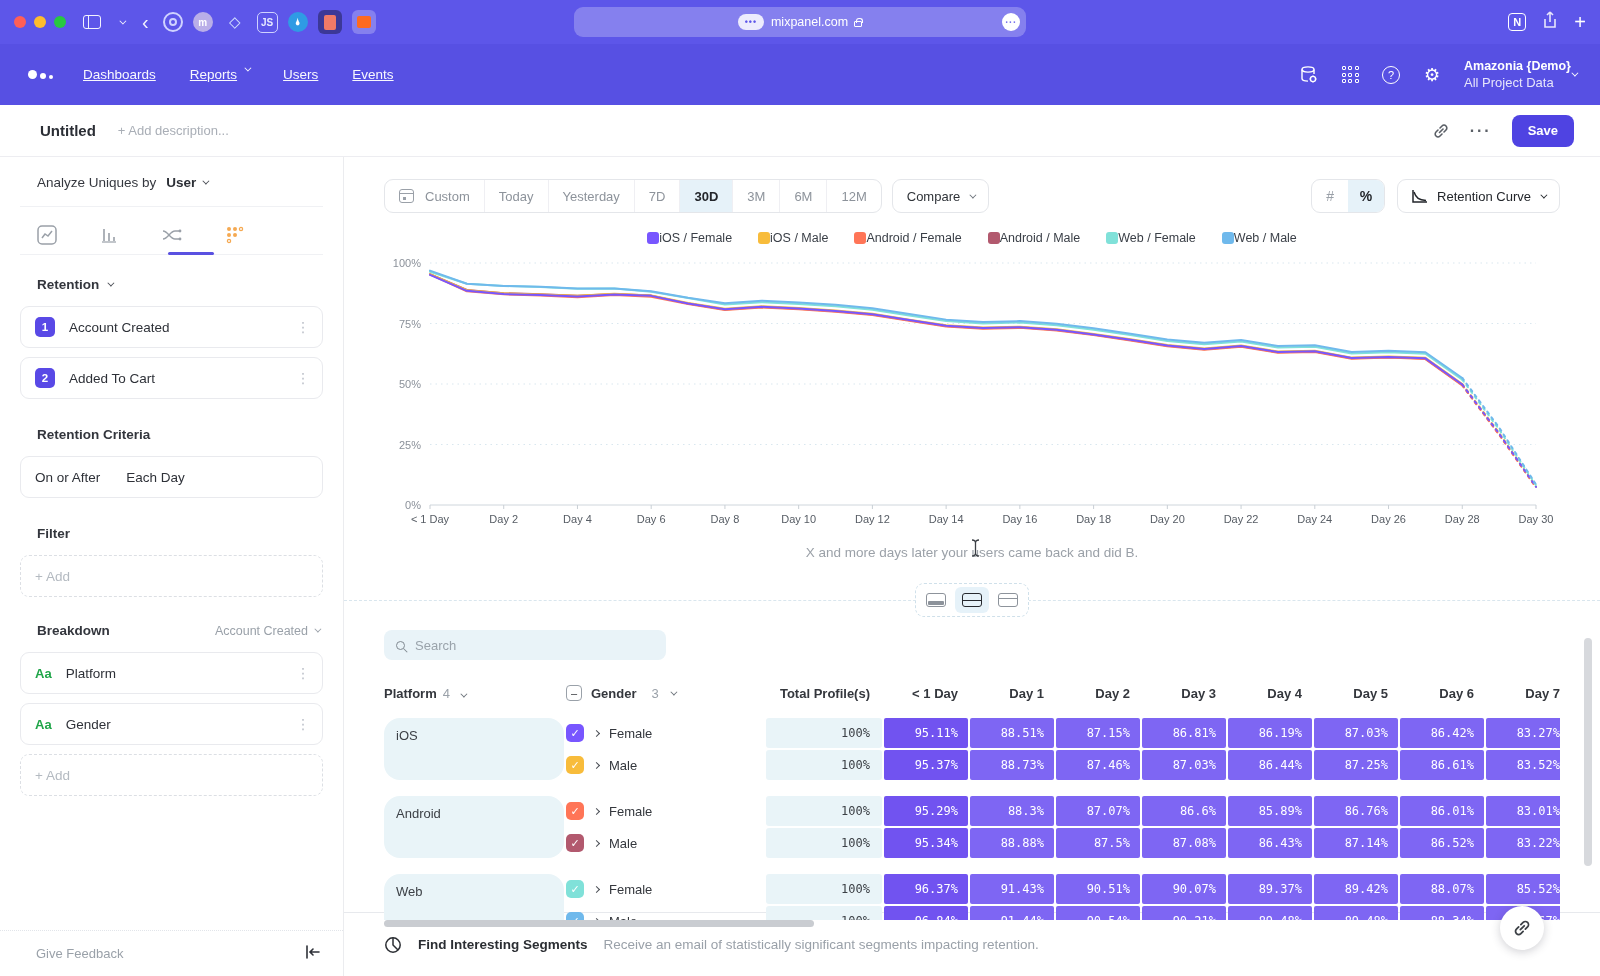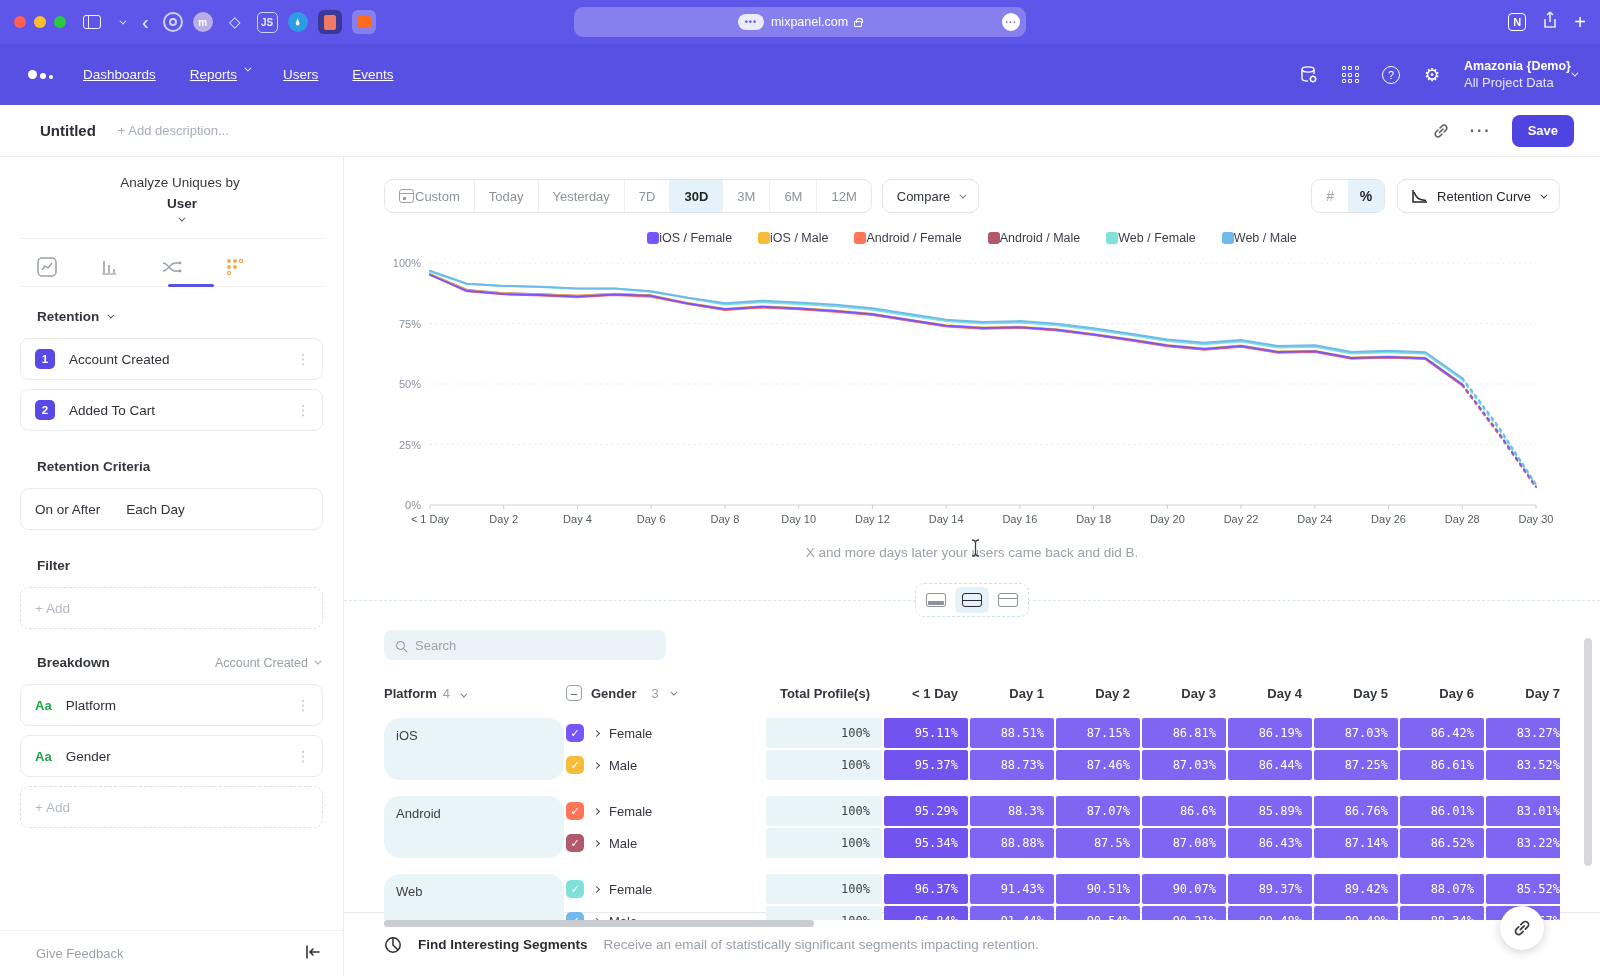--- a/index.html
+++ b/index.html
@@ -52,21 +52,21 @@
   .add-desc { font-size:13px; color:#a9aeb6; }
   .title-right { margin-left:auto; display:flex; align-items:center; gap:20px; }
   .icon-btn { color:#5a5f66; display:flex; align-items:center; }
   .more-dots { font-size:16px; letter-spacing:2px; color:#5a5f66; font-weight:700; }
   .save-btn { background:#4F43E2; color:#fff; font-size:13px; font-weight:600; border:none; border-radius:8px; height:32px; padding:0 16px; }
 
   
   .bodywrap { flex:1; display:flex; min-height:0; }
   aside { width:344px; flex:none; border-right:1px solid #ebecef; display:flex; flex-direction:column; position:relative; }
   .side-scroll { flex:1; overflow:hidden; padding:0 20px; }
-  .analyze { display:flex; align-items:center; gap:6px; padding:18px 0 16px 17px; font-size:13.5px; color:#35383f; border-bottom:1px solid #f0f1f4;flex-direction:column; }
+  .analyze { display:flex; align-items:center; gap:6px; padding:18px 0 16px 17px; font-size:13.5px; color:#35383f; border-bottom:1px solid #f0f1f4; }
   .analyze b { font-weight:700; color:#2c2f36; margin-left:4px;}
   .analyze .chev { color:#4a4e55; }
   .side-tabs { display:flex; align-items:center; gap:42px; padding:12px 0 0 17px; border-bottom:1px solid #f0f1f4; height:48px; position:relative;}
   .tab-underline { position:absolute; left:148px; bottom:-1px; width:46px; height:3px; background:#5a51e1; border-radius:2px; }
   .side-h { font-size:13.5px; font-weight:700; color:#33363d; margin:22px 0 14px 17px; display:flex; align-items:center; gap:8px;}
   .side-h .chev{ color:#4a4e55; }
   .card { border:1px solid #e9eaee; border-radius:9px; height:42px; display:flex; align-items:center; padding:0 12px 0 14px; margin-bottom:9px; background:#fff; font-size:13.5px; color:#2e3138; }
   .card .kebab { margin-left:auto; color:#b9bec7; font-size:14px; }
   .stepnum { width:20px; height:20px; background:#5949E6; color:#fff; border-radius:5px; font-size:11.5px; font-weight:700; display:flex; align-items:center; justify-content:center; margin-right:14px; }
   .aa { color:#1fa548; font-size:13px; font-weight:700; margin-right:14px; }
@@ -77,21 +77,21 @@
   .bd-head .evt { margin-left:auto; margin-right:4px; color:#9aa1a9; font-size:12.5px; display:flex; align-items:center; gap:6px;}
   .side-foot { flex:none; height:46px; border-top:1px dotted #e2e5ea; display:flex; align-items:center; padding:0 22px 0 36px; color:#9aa1a9; font-size:13px; }
   .collapse { margin-left:auto; color:#2e3138; }
 
   main { flex:1; display:flex; flex-direction:column; min-width:0; position:relative; }
   .content { flex:1; padding:0 40px; position:relative; min-height:0; }
 
   
   .toolbar { margin-top:22px; display:flex; align-items:center; }
   .seg { display:flex; border:1px solid #e4e6ea; border-radius:9px; background:#fff; overflow:hidden; height:34px; }
-  .seg > .sbtn { display:flex; align-items:center; gap:1px; padding:0 14px; font-size:13px; color:#8d939b; border-right:1px solid #efeff3; }
+  .seg > .sbtn { display:flex; align-items:center; gap:11px; padding:0 14px; font-size:13px; color:#8d939b; border-right:1px solid #efeff3; }
   .seg > .sbtn:last-child { border-right:none; }
   .seg > .sbtn.active { background:#E6F2F9; color:#23262b; font-weight:700; }
   .cmp { margin-left:10px; border:1px solid #e4e6ea; border-radius:9px; background:#fff; height:34px; display:flex; align-items:center; gap:9px; padding:0 14px; font-size:13px; color:#2f3338; }
   .cmp .chev, .seg .chev { color:#6d737b; }
   .tb-right { margin-left:auto; display:flex; align-items:center; gap:12px; }
   .unit-seg { display:flex; border:1px solid #e4e6ea; border-radius:9px; overflow:hidden; height:34px; }
   .unit-seg .u { width:36px; display:flex; align-items:center; justify-content:center; font-size:14px; color:#9aa0a8; }
   .unit-seg .u.active { background:#E6F2F9; color:#23262b; font-weight:600; }
   .ctype { border:1px solid #e4e6ea; border-radius:9px; background:#fff; height:34px; display:flex; align-items:center; gap:9px; padding:0 14px; font-size:13px; color:#23262b; }
   .cal { width:15px; height:14px; border:1.5px solid #9aa0a8; border-radius:3px; position:relative; }

